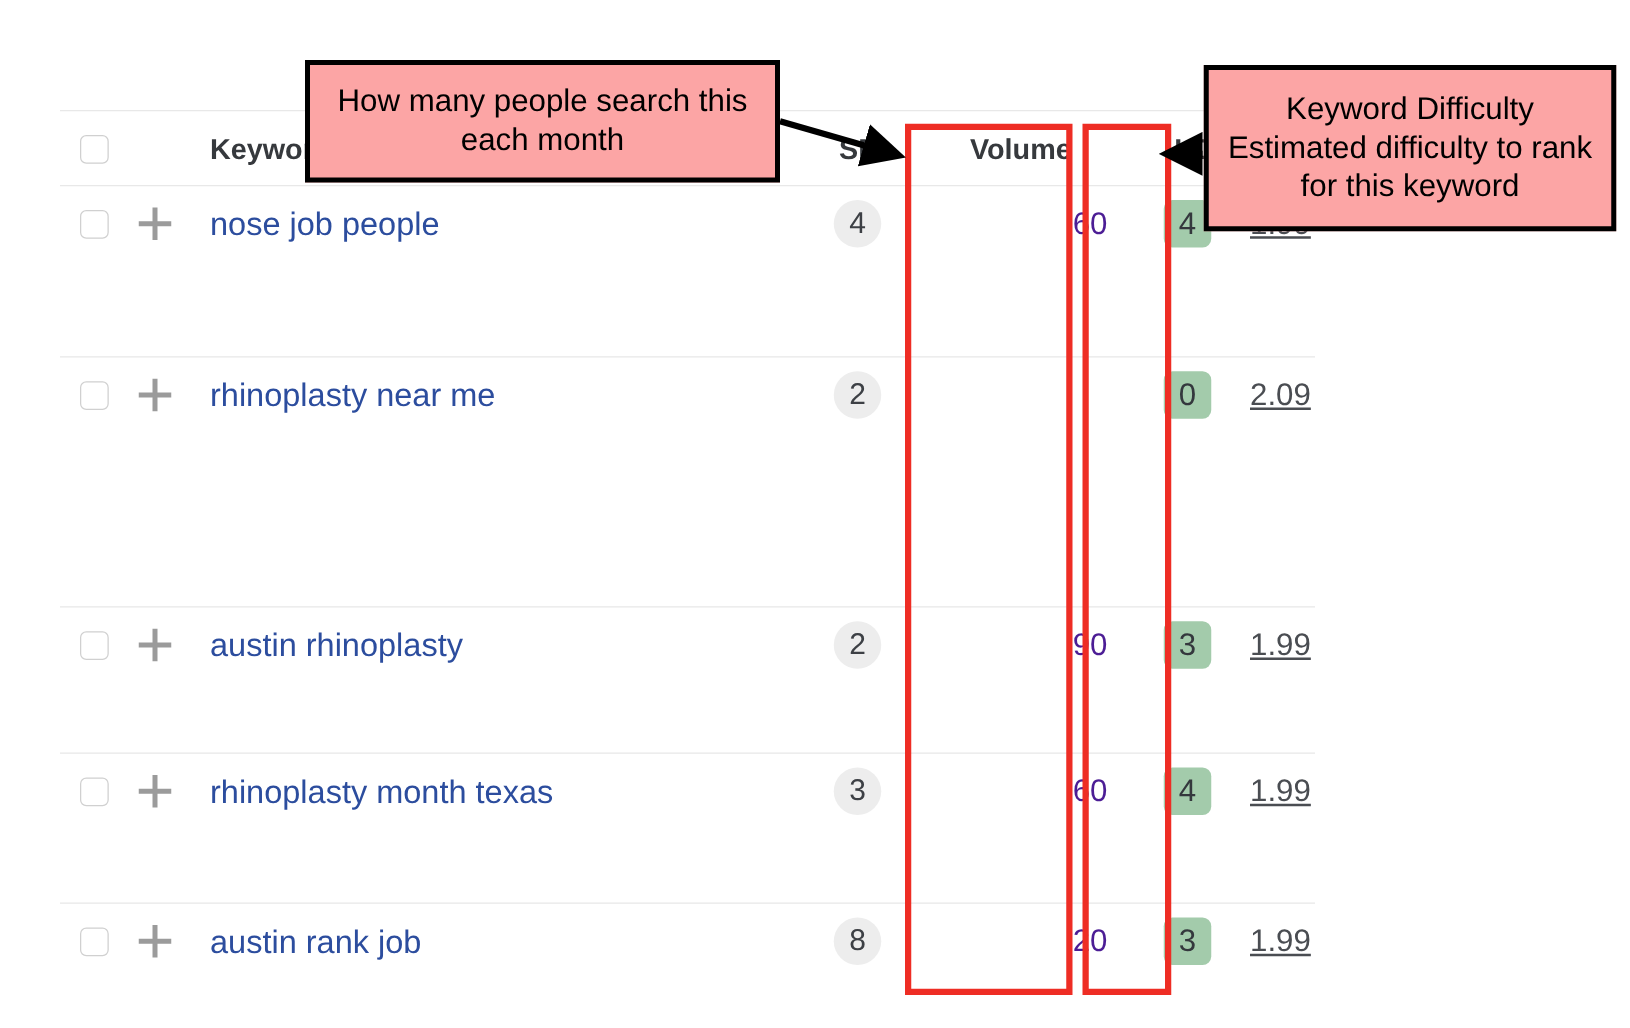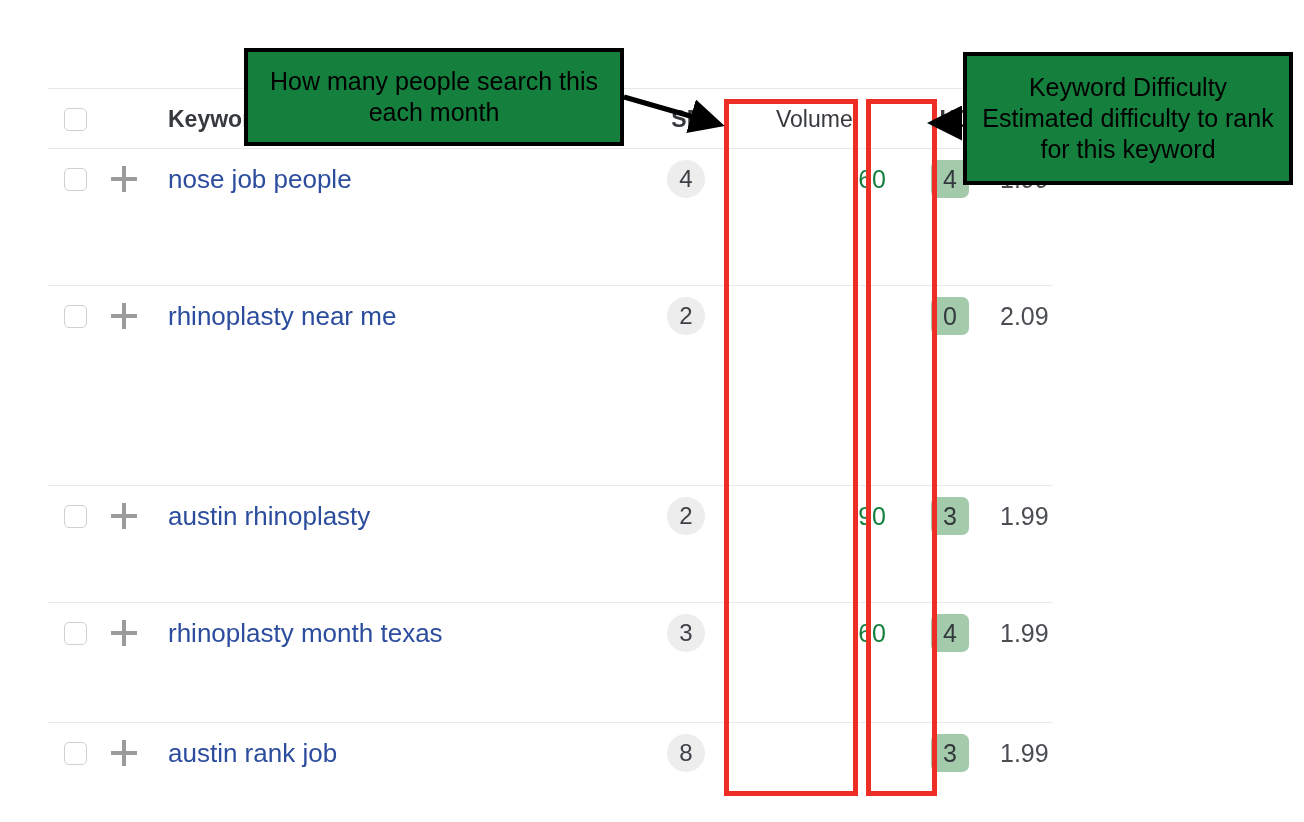--- a/index.html
+++ b/index.html
@@ -125,25 +125,25 @@
 
   
   .c-volume {
     left: 680px;
     width: 176px;
     justify-content: flex-end;
     padding-right: 18px;
   }
   .vol-val {
     font-size: 25px;
-    color: #15803d;
+    color: #4c1d95;
   }
   .hdr-volume {
     font-size: 23px;
-    font-weight: normal;
+    font-weight: bold;
     color: #36393d;
   }
 
   
   .c-kd {
     left: 866px;
     width: 72px;
     justify-content: center;
   }
   .kd-badge {
@@ -167,32 +167,33 @@
 
   
   .c-cpc {
     left: 952px;
     width: 110px;
     justify-content: flex-start;
   }
   .cpc-val {
     font-size: 25px;
     color: #4a4d52;
+    text-decoration: underline;
   }
 
   
   .hrow .c-sf      { justify-content: center; }
   .hrow .c-volume  { justify-content: flex-start; padding-right: 0; padding-left: 48px; }
   .hrow .c-kd      { justify-content: center; padding-left: 12px; }
 
   
   .anno {
     position: absolute;
     border: 4px solid #000;
-    background: #15803d;
+    background: #fca5a5;
     box-sizing: border-box;
     display: flex;
     align-items: center;
     justify-content: center;
     text-align: center;
     z-index: 20;
   }
   .anno-text {
     font-size: 25px;
     line-height: 1.25;
@@ -377,20 +378,23 @@
           <span class="cb"></span>
         </div>
         <div class="cell c-plus">
           <span class="plus-ico"></span>
         </div>
         <div class="cell c-keyword">
           <a class="kw-link" href="#">austin rank job</a>
         </div>
         <div class="cell c-sf">
           <span class="sf-badge">8</span>
+        </div>
+        <div class="cell c-volume">
+          <span class="vol-val">20</span>
         </div>
         <div class="cell c-kd">
           <span class="kd-badge">3</span>
         </div>
         <div class="cell c-cpc">
           <span class="cpc-val">1.99</span>
         </div>
       </div>
     </div>
 

